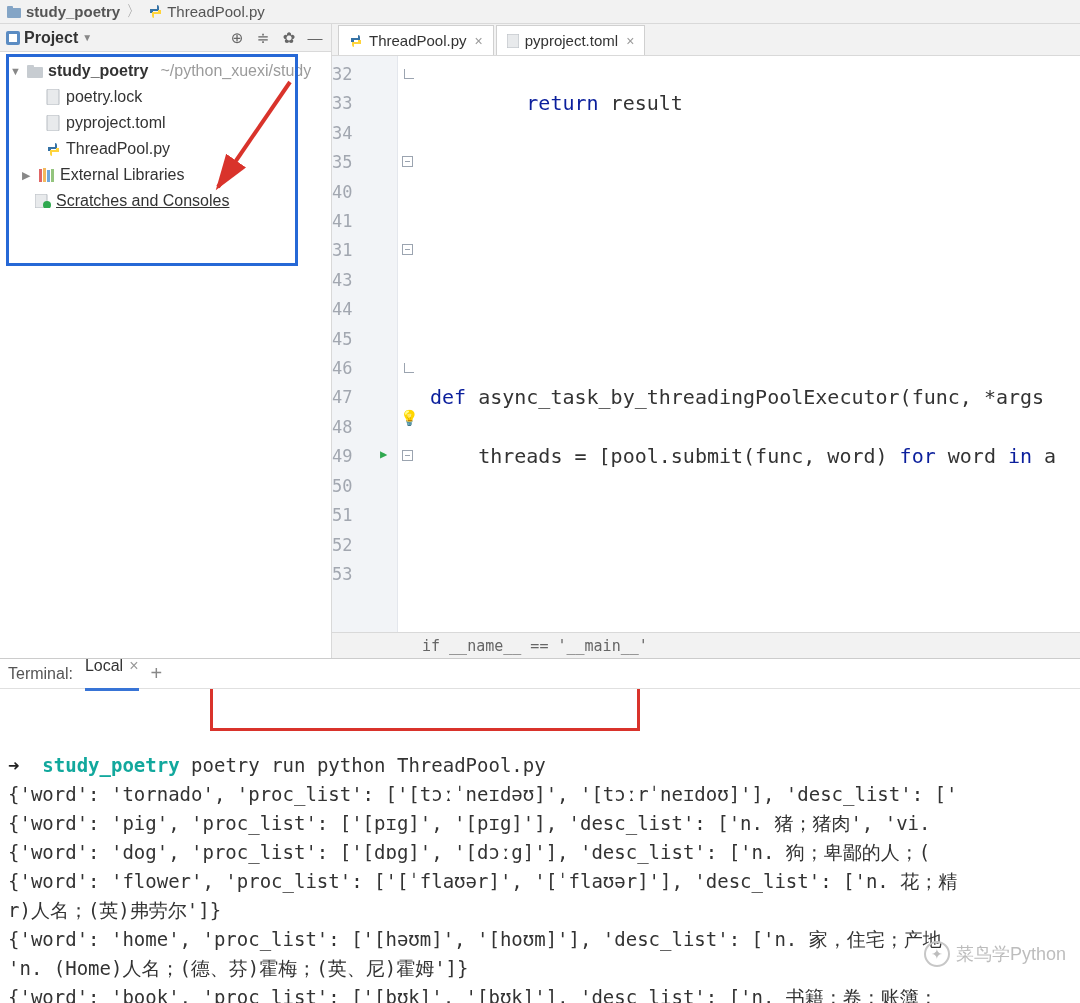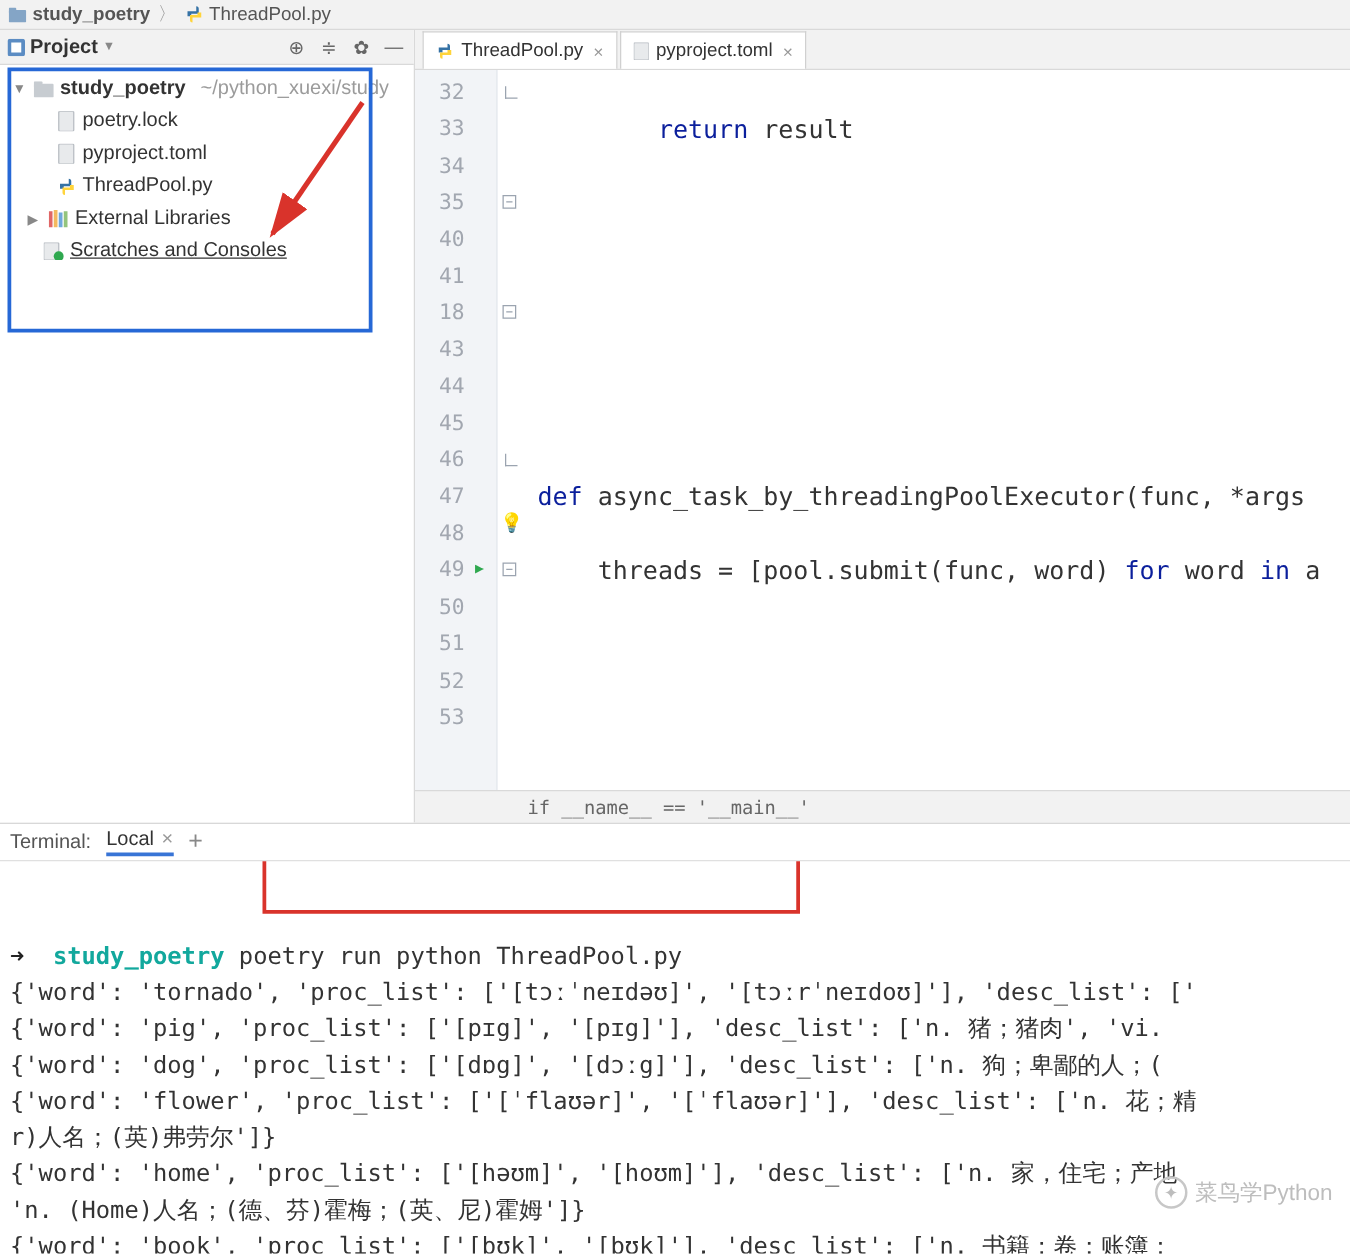--- a/index.html
+++ b/index.html
@@ -61,40 +61,40 @@
   .ed-tabs{ height:32px; display:flex; align-items:flex-end; background:#f2f2f2; border-bottom:1px solid #d9d9d9; padding-left:6px; gap:2px;}
   .ed-tab{ height:30px; background:#fff; border:1px solid #d0d0d0; border-bottom:none; display:flex; align-items:center; padding:0 10px; gap:6px; font-size:15px; cursor:pointer; position:relative;}
   .ed-tab .close{ color:#999; font-size:14px; margin-left:2px;}
   .ed-tab.active{ background:#fff;}
 
   
   .banner{ background:#fdf7d5; color:#5a4b00; padding:6px 12px; font-size:16px; border-bottom:1px solid #e6dca1;}
 
   
   .editor-wrap{ flex:1; display:flex; overflow:hidden; background:#fff;}
-  .gutter{ width:66px; background:#f2f4f7; border-right:1px solid #e4e7ed; text-align:center; padding:4px 6px 0 0; font-size:17px; color:#a2a7b0; line-height:29.4px;}
+  .gutter{ width:66px; background:#f2f4f7; border-right:1px solid #e4e7ed; text-align:left; padding:4px 6px 0 0; font-size:17px; color:#a2a7b0; line-height:29.4px;}
   .fold-col{ width:24px; position:relative;}
   .code-col{ flex:1; padding:4px 0 0 8px; font-size:20px; line-height:29.4px; white-space:pre; overflow:hidden; position:relative;}
   .code-col .line{ height:29.4px; }
   .kw{ color:#0b1f9c; font-weight:400;}
   .num{ color:#1a5eff;}
   .fold-pill{ background:#e9eef5; border-radius:4px; padding:0 4px;}
   .bulb{ position:absolute; left:2px; font-size:15px; color:#f5a623;}
   .fold-minus{ display:inline-block; width:11px; height:11px; border:1px solid #9ba4b0; background:#fff; position:relative;}
   .fold-minus::after{ content:""; position:absolute; top:4px; left:2px; right:2px; border-top:1px solid #9ba4b0;}
   .fold-corner{ display:inline-block; width:10px; height:10px; border-left:1px solid #9ba4b0; border-bottom:1px solid #9ba4b0;}
 
   
   .ed-crumb{ height:26px; background:#f2f2f2; border-top:1px solid #d9d9d9; display:flex; align-items:center; padding-left:90px; font-size:15px; color:#666;}
 
   
   .terminal-pane{ border-top:1px solid #ccc; height:345px; display:flex; flex-direction:column;}
   .term-tabs{ height:30px; display:flex; align-items:center; padding:0 8px; gap:12px; font-size:16px; border-bottom:1px solid #e0e0e0;}
   .term-tabs .label{ color:#555;}
-  .term-tab{ display:flex; align-items:flex-end; gap:6px; cursor:pointer; border-bottom:3px solid #3874d6; padding-bottom:1px;}
+  .term-tab{ display:flex; align-items:flex-end; gap:6px; cursor:pointer; border-bottom:3px solid #3874d6; padding-bottom:13px;}
   .term-tab .close{ color:#999;}
   .term-add{ color:#888; font-size:20px; cursor:pointer;}
   .term-body{ flex:1; padding:4px 8px; font-size:19px; line-height:29px; white-space:pre-wrap; overflow:hidden; position:relative;}
   .prompt-arrow{ color:#222; font-weight:700;}
   .prompt-dir{ color:#12a89d; font-weight:700;}
   .cmd-box{ position:absolute; border:3px solid #d9332b; top:-8px; left:210px; width:430px; height:50px; pointer-events:none;}
 
   .watermark{ position:absolute; right:14px; bottom:36px; color:#bdbdbd; font-size:18px; display:flex; align-items:center; gap:6px; pointer-events:none;}
   .wm-icon{ width:26px; height:26px; border:2px solid #c7c7c7; border-radius:50%; display:inline-flex; align-items:center; justify-content:center; font-size:14px;}
 
@@ -241,21 +241,21 @@
 
 
     <div class="editor-wrap mono">
       <div class="gutter">
         <div>32</div>
         <div>33</div>
         <div>34</div>
         <div>35</div>
         <div>40</div>
         <div>41</div>
-        <div>18</div>
+        <div>31</div>
         <div>43</div>
         <div>44</div>
         <div>45</div>
         <div>46</div>
         <div>47</div>
         <div>48</div>
         <div style="position:relative;"><span>49</span></div>
         <div>50</div>
         <div>51</div>
         <div>52</div>

